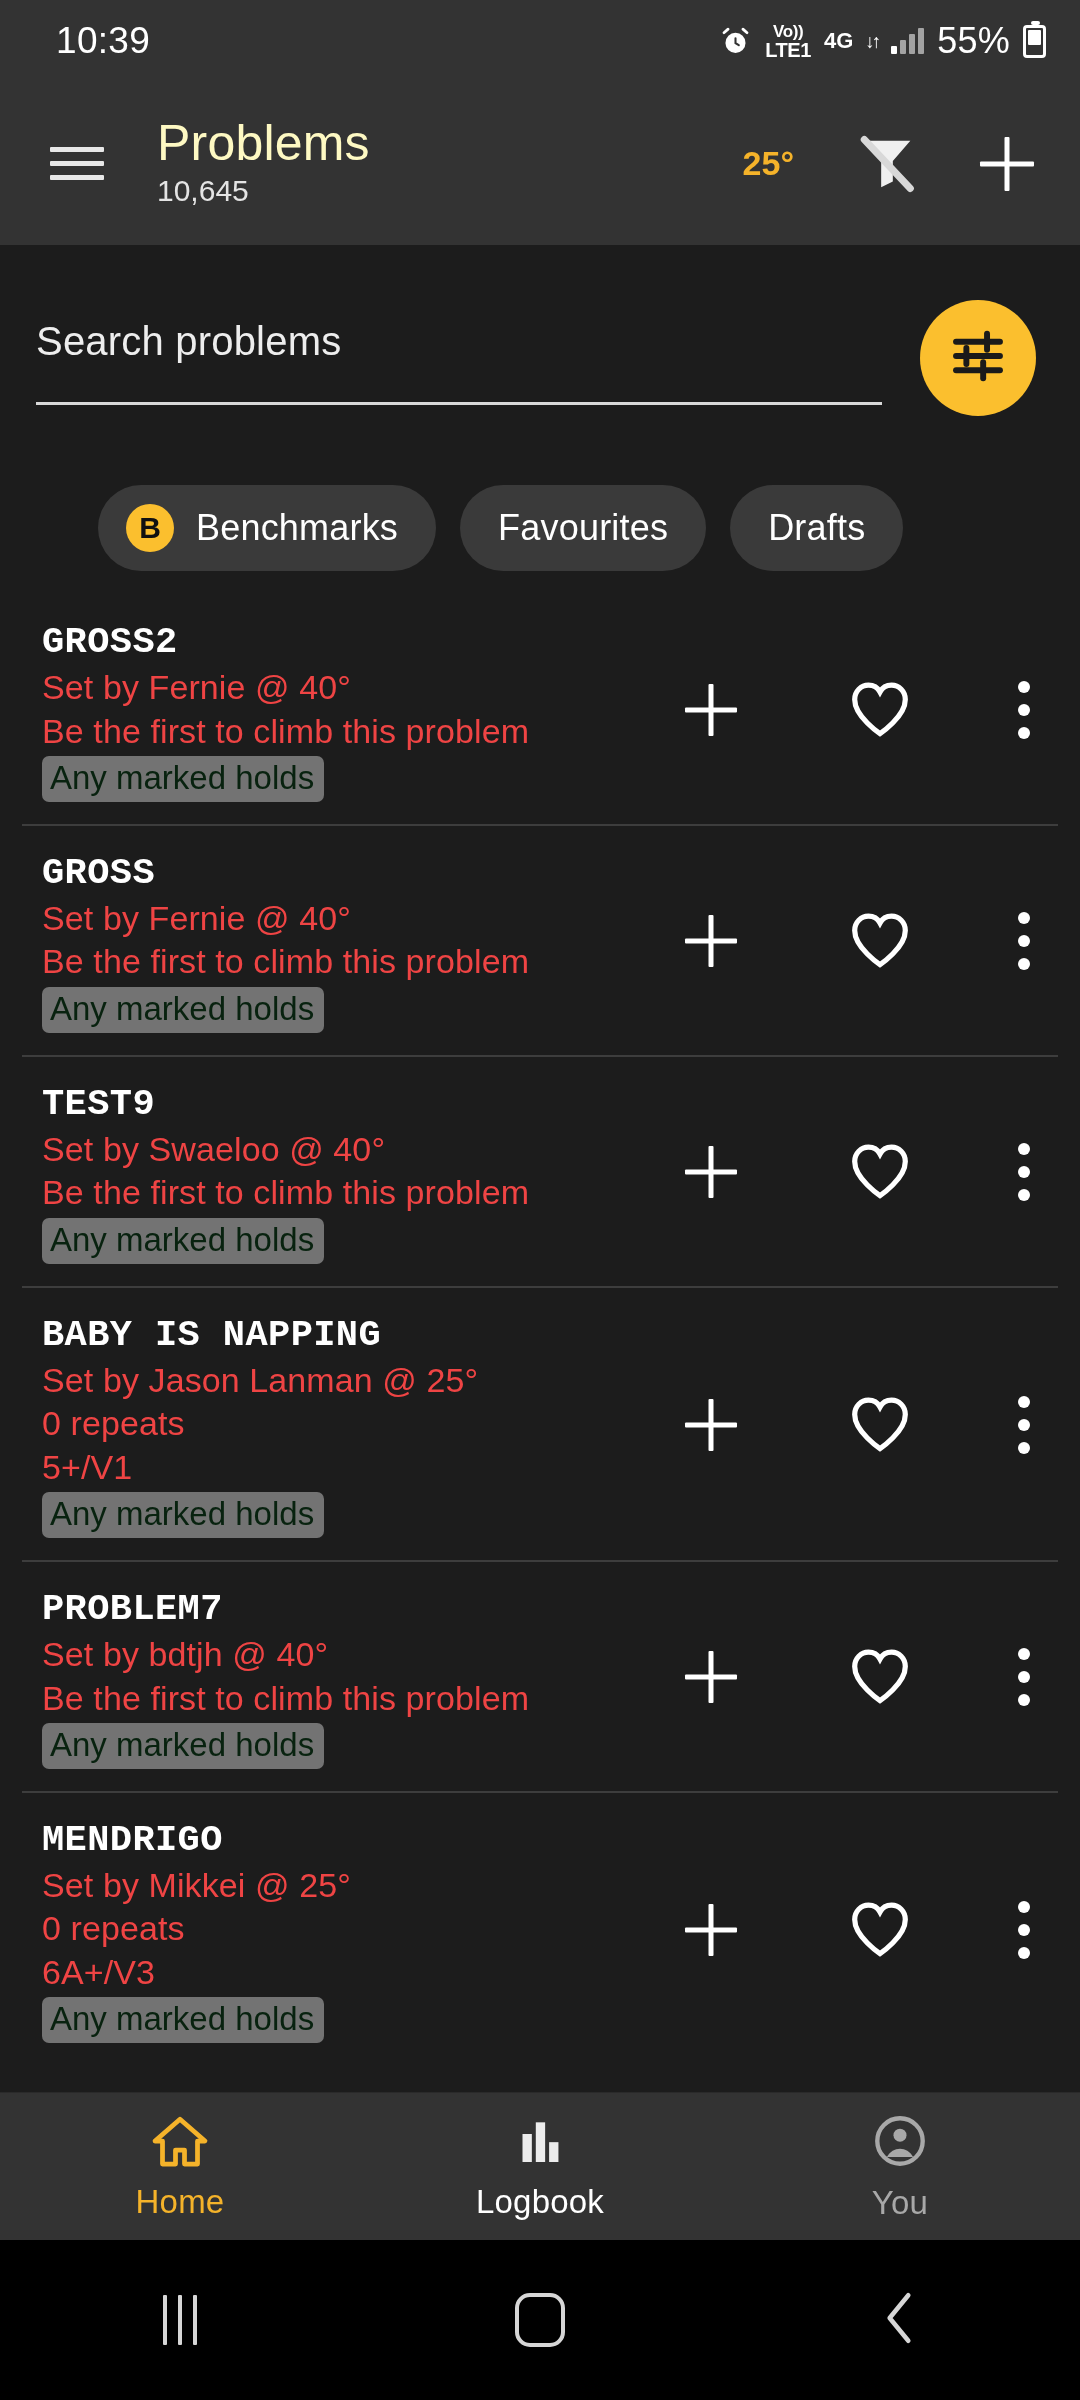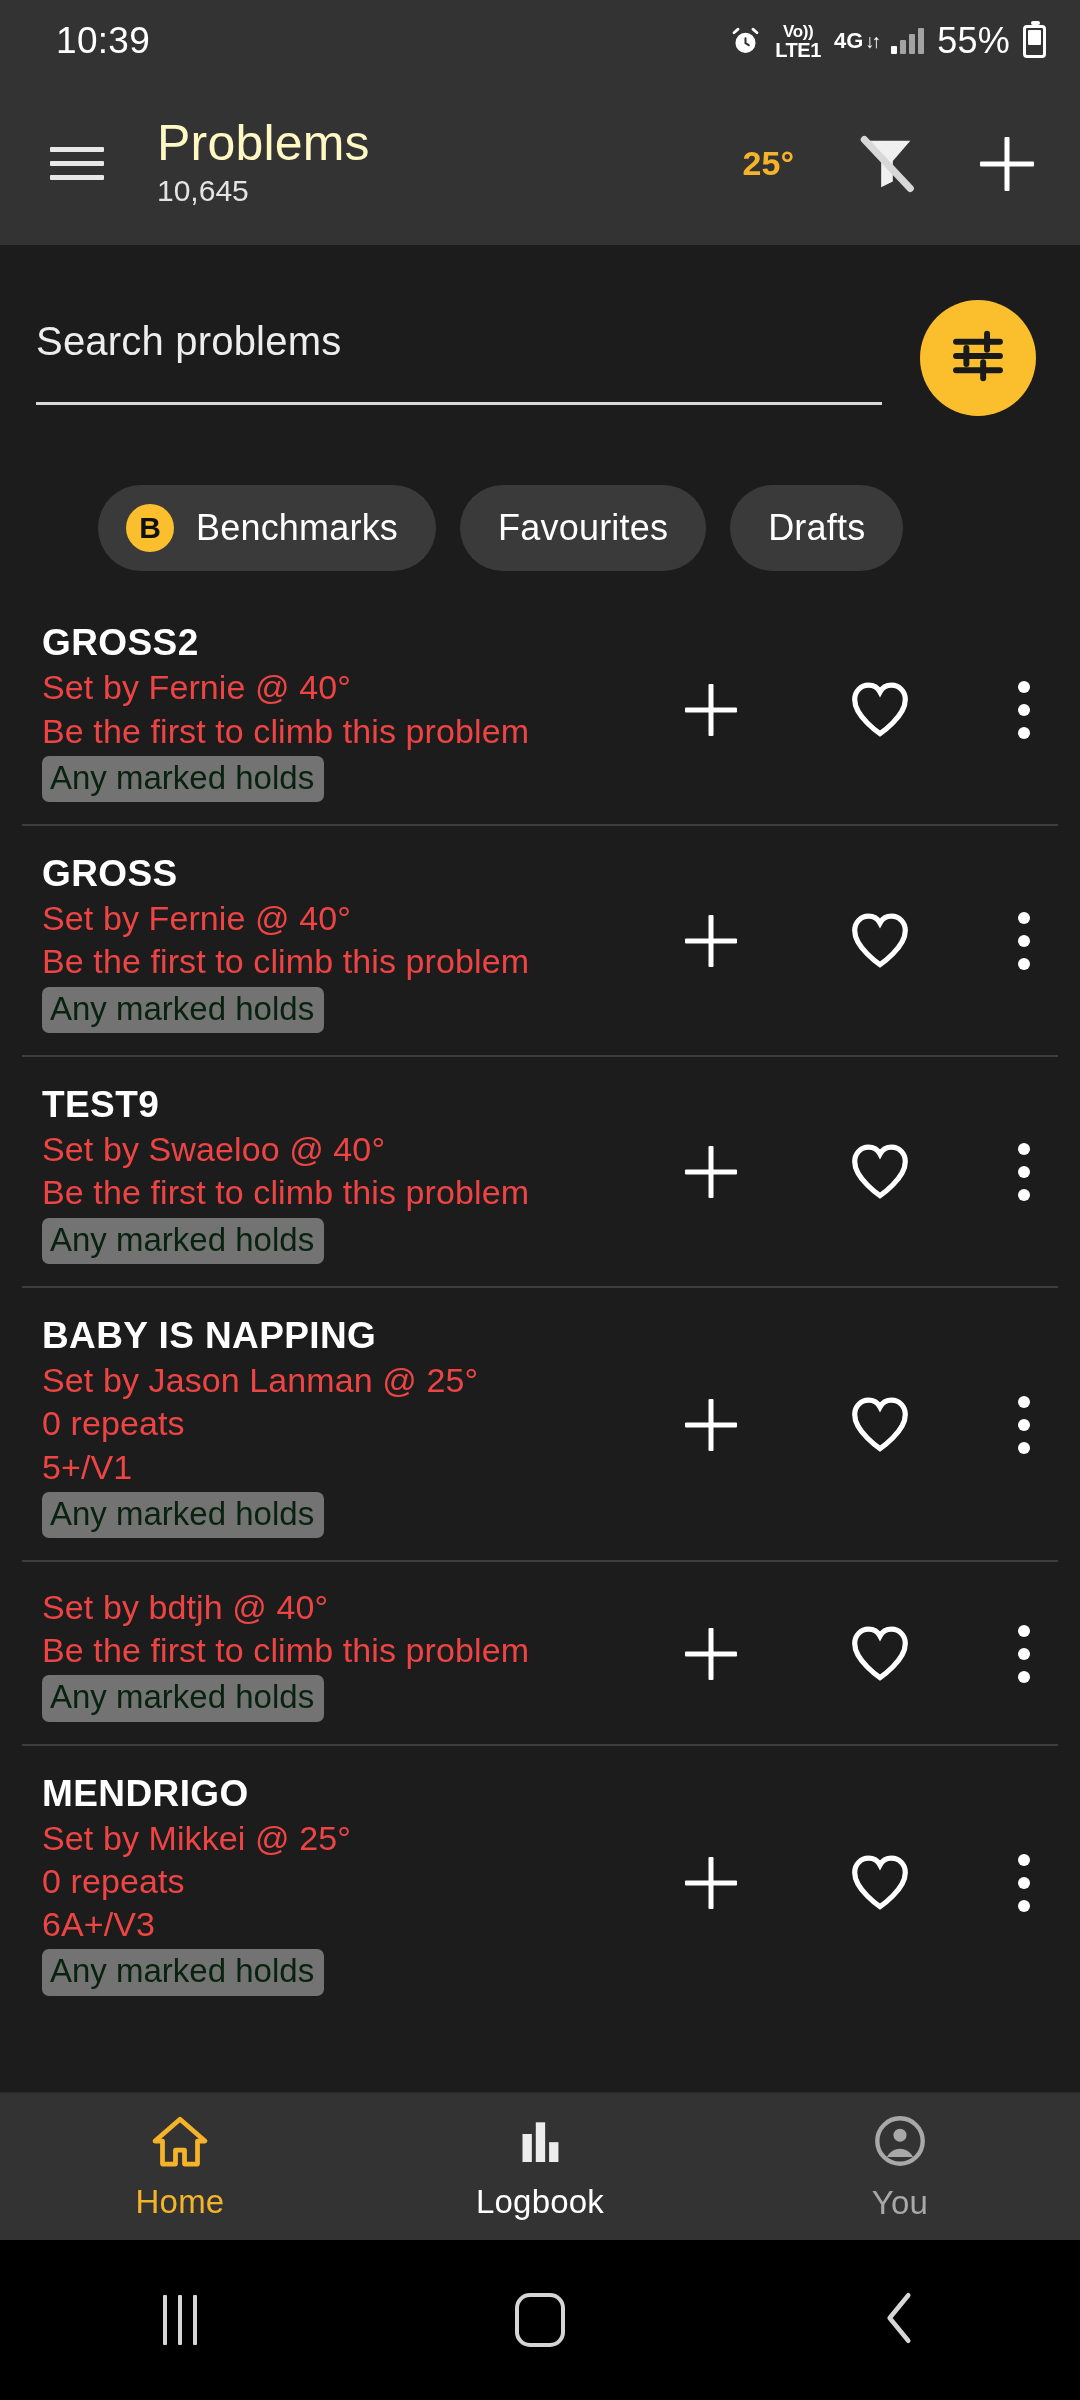--- a/index.html
+++ b/index.html
@@ -17,21 +17,21 @@
     height:82px; background:#333333; flex:0 0 82px;
     display:flex; align-items:center; justify-content:space-between;
     padding:0 34px 0 56px;
   }
   .status-time{ font-size:37px; letter-spacing:.3px; color:#fff; }
   .status-right{ display:flex; align-items:center; gap:13px; }
   .si{ display:flex; align-items:center; }
   .volte{ display:flex; flex-direction:column; align-items:center; line-height:1; }
   .volte span:first-child{ font-size:17px; font-weight:bold; letter-spacing:-.4px;}
   .volte span:last-child{ font-size:20px; font-weight:bold; letter-spacing:-.4px;}
-  .fourg{ display:flex; align-items:center; gap:2px; }
+  .fourg{ display:flex; align-items:center; gap:12px; }
   .fourg .g{ font-size:22px; font-weight:bold; line-height:1; }
   .fourg .ar{ font-size:19px; line-height:1; letter-spacing:-3px;}
   .bars{ display:flex; align-items:flex-end; gap:3px; height:26px; }
   .bars i{ display:block; width:6px; background:#fff; border-radius:1px; }
   .bars i:nth-child(1){height:8px;}
   .bars i:nth-child(2){height:14px;opacity:.55;}
   .bars i:nth-child(3){height:20px;opacity:.55;}
   .bars i:nth-child(4){height:26px;opacity:.55;}
   .battpct{ font-size:36px; letter-spacing:.2px; }
   .batt{ width:23px; height:33px; border:3px solid #fff; border-radius:4px; position:relative; }
@@ -87,21 +87,21 @@
   
   .list{ flex:1 1 auto; overflow:hidden; position:relative; }
   .row{
     display:flex; align-items:center; position:relative;
     padding:26px 0 22px 0;
   }
   .row + .row::before{
     content:""; position:absolute; left:22px; right:22px; top:0; height:2px; background:#5a5a5a; opacity:.55;
   }
   .row-main{ flex:1 1 auto; padding-left:42px; min-width:0; }
-  .p-name{ font-size:37px; font-weight:bold; color:#ffffff; letter-spacing:.4px; line-height:1.28;}
+  .p-name{ font-size:37px; font-weight:bold; color:#ffffff; letter-spacing:.4px; line-height:1.28;font-family:Liberation Mono, monospace;}
   .p-line{ font-size:34px; color:#ef4444; line-height:1.27; letter-spacing:.1px; }
   .p-badge{
     display:inline-block; background:#737373; color:#08220f;
     font-size:33px; line-height:1.22; padding:2px 10px 4px 8px; border-radius:7px; margin-top:3px;
   }
   .row-actions{ flex:0 0 400px; display:flex; align-items:center; justify-content:space-between; padding-right:46px;}
   .ic-plus{ width:62px;height:62px;position:relative;cursor:pointer;}
   .ic-plus::before,.ic-plus::after{content:"";position:absolute;background:#fff;border-radius:1px;}
   .ic-plus::before{left:50%;top:5px;width:5px;height:52px;transform:translateX(-50%);}
   .ic-plus::after{top:50%;left:5px;height:5px;width:52px;transform:translateY(-50%);}
@@ -303,20 +303,21 @@
         <span class="ic-dots">
             <i></i>
             <i></i>
             <i></i>
           </span>
       </div>
     </div>
 
     <div class="row">
       <div class="row-main">
+        <div class="p-name">PROBLEM7</div>
         <div class="p-line">Set by bdtjh @ 40°</div>
         <div class="p-line">Be the first to climb this problem</div>
         <div><span class="p-badge">Any marked holds</span></div>
       </div>
       <div class="row-actions">
         <span class="ic-plus"></span>
         <span class="ic-heart">
           <svg width="66" height="62" viewBox="0 0 24 22">
               <path d="M12 20.3S2.8 14.2 2.8 7.9c0-3 2.3-5.2 5-5.2 1.9 0 3.4 1 4.2 2.5.8-1.5 2.3-2.5 4.2-2.5 2.7 0 5 2.2 5 5.2 0 6.3-9.2 12.4-9.2 12.4z" fill="none" stroke="#fff" stroke-width="1.9"></path>
             </svg>

